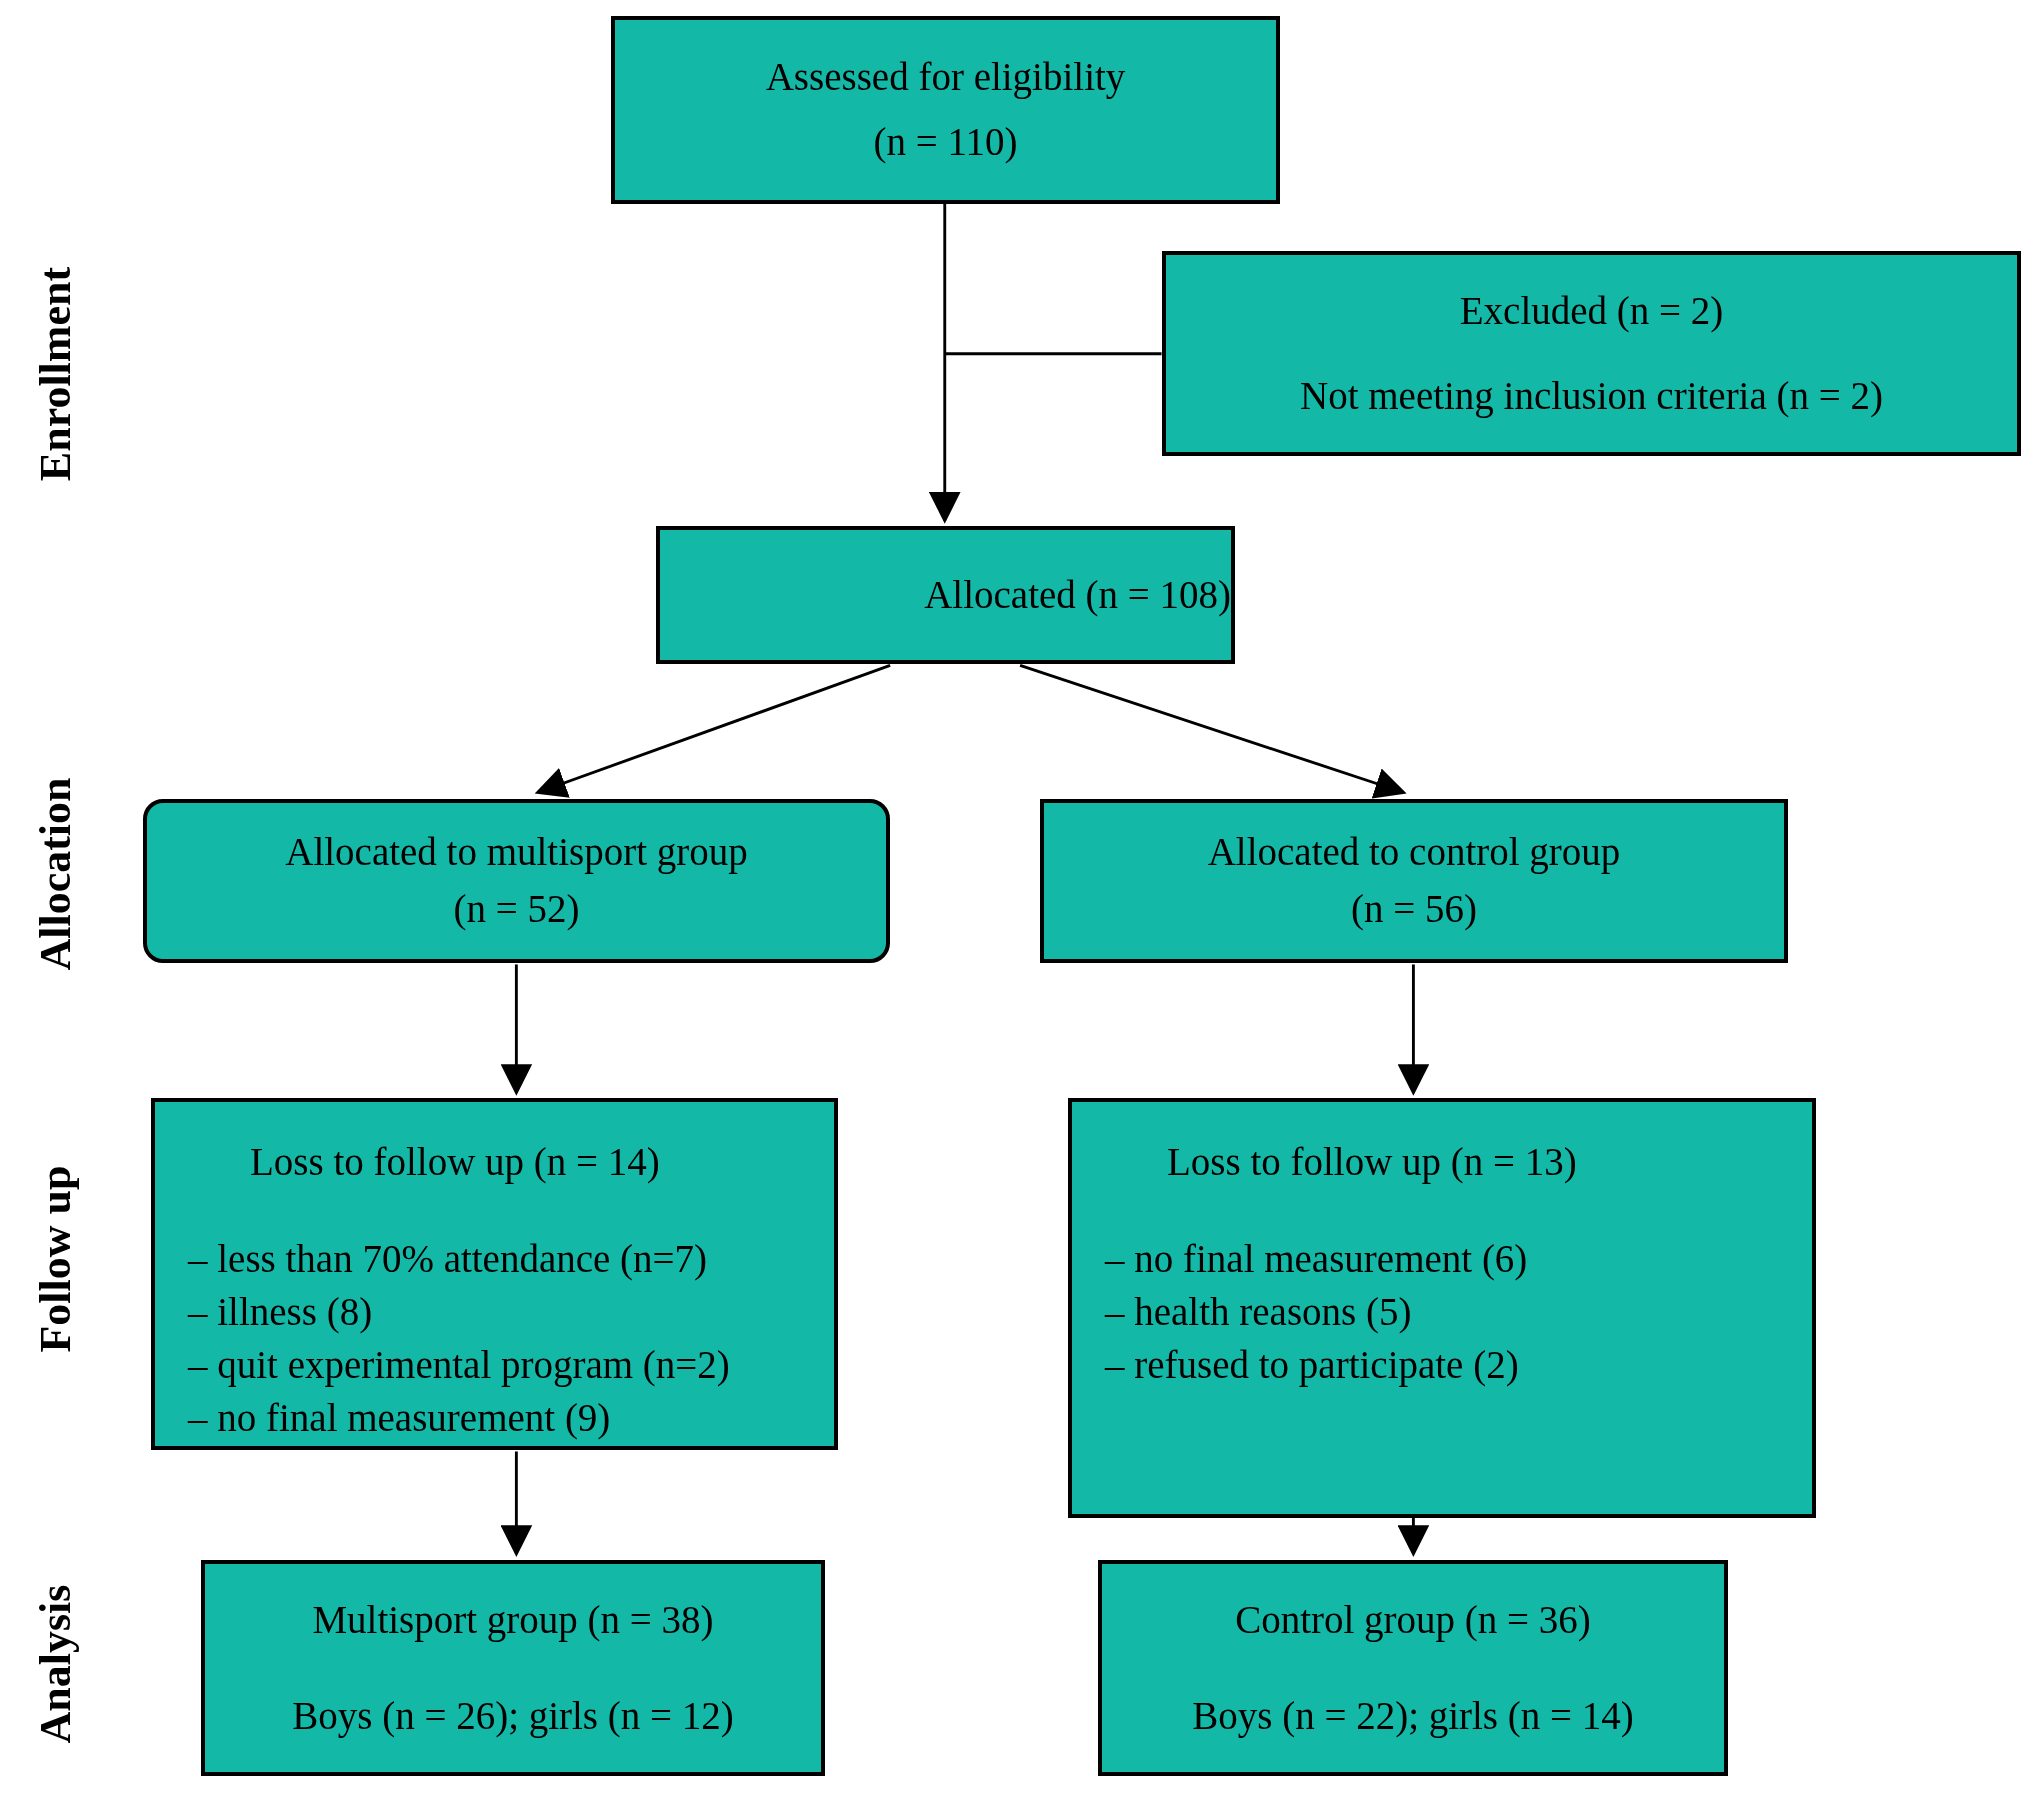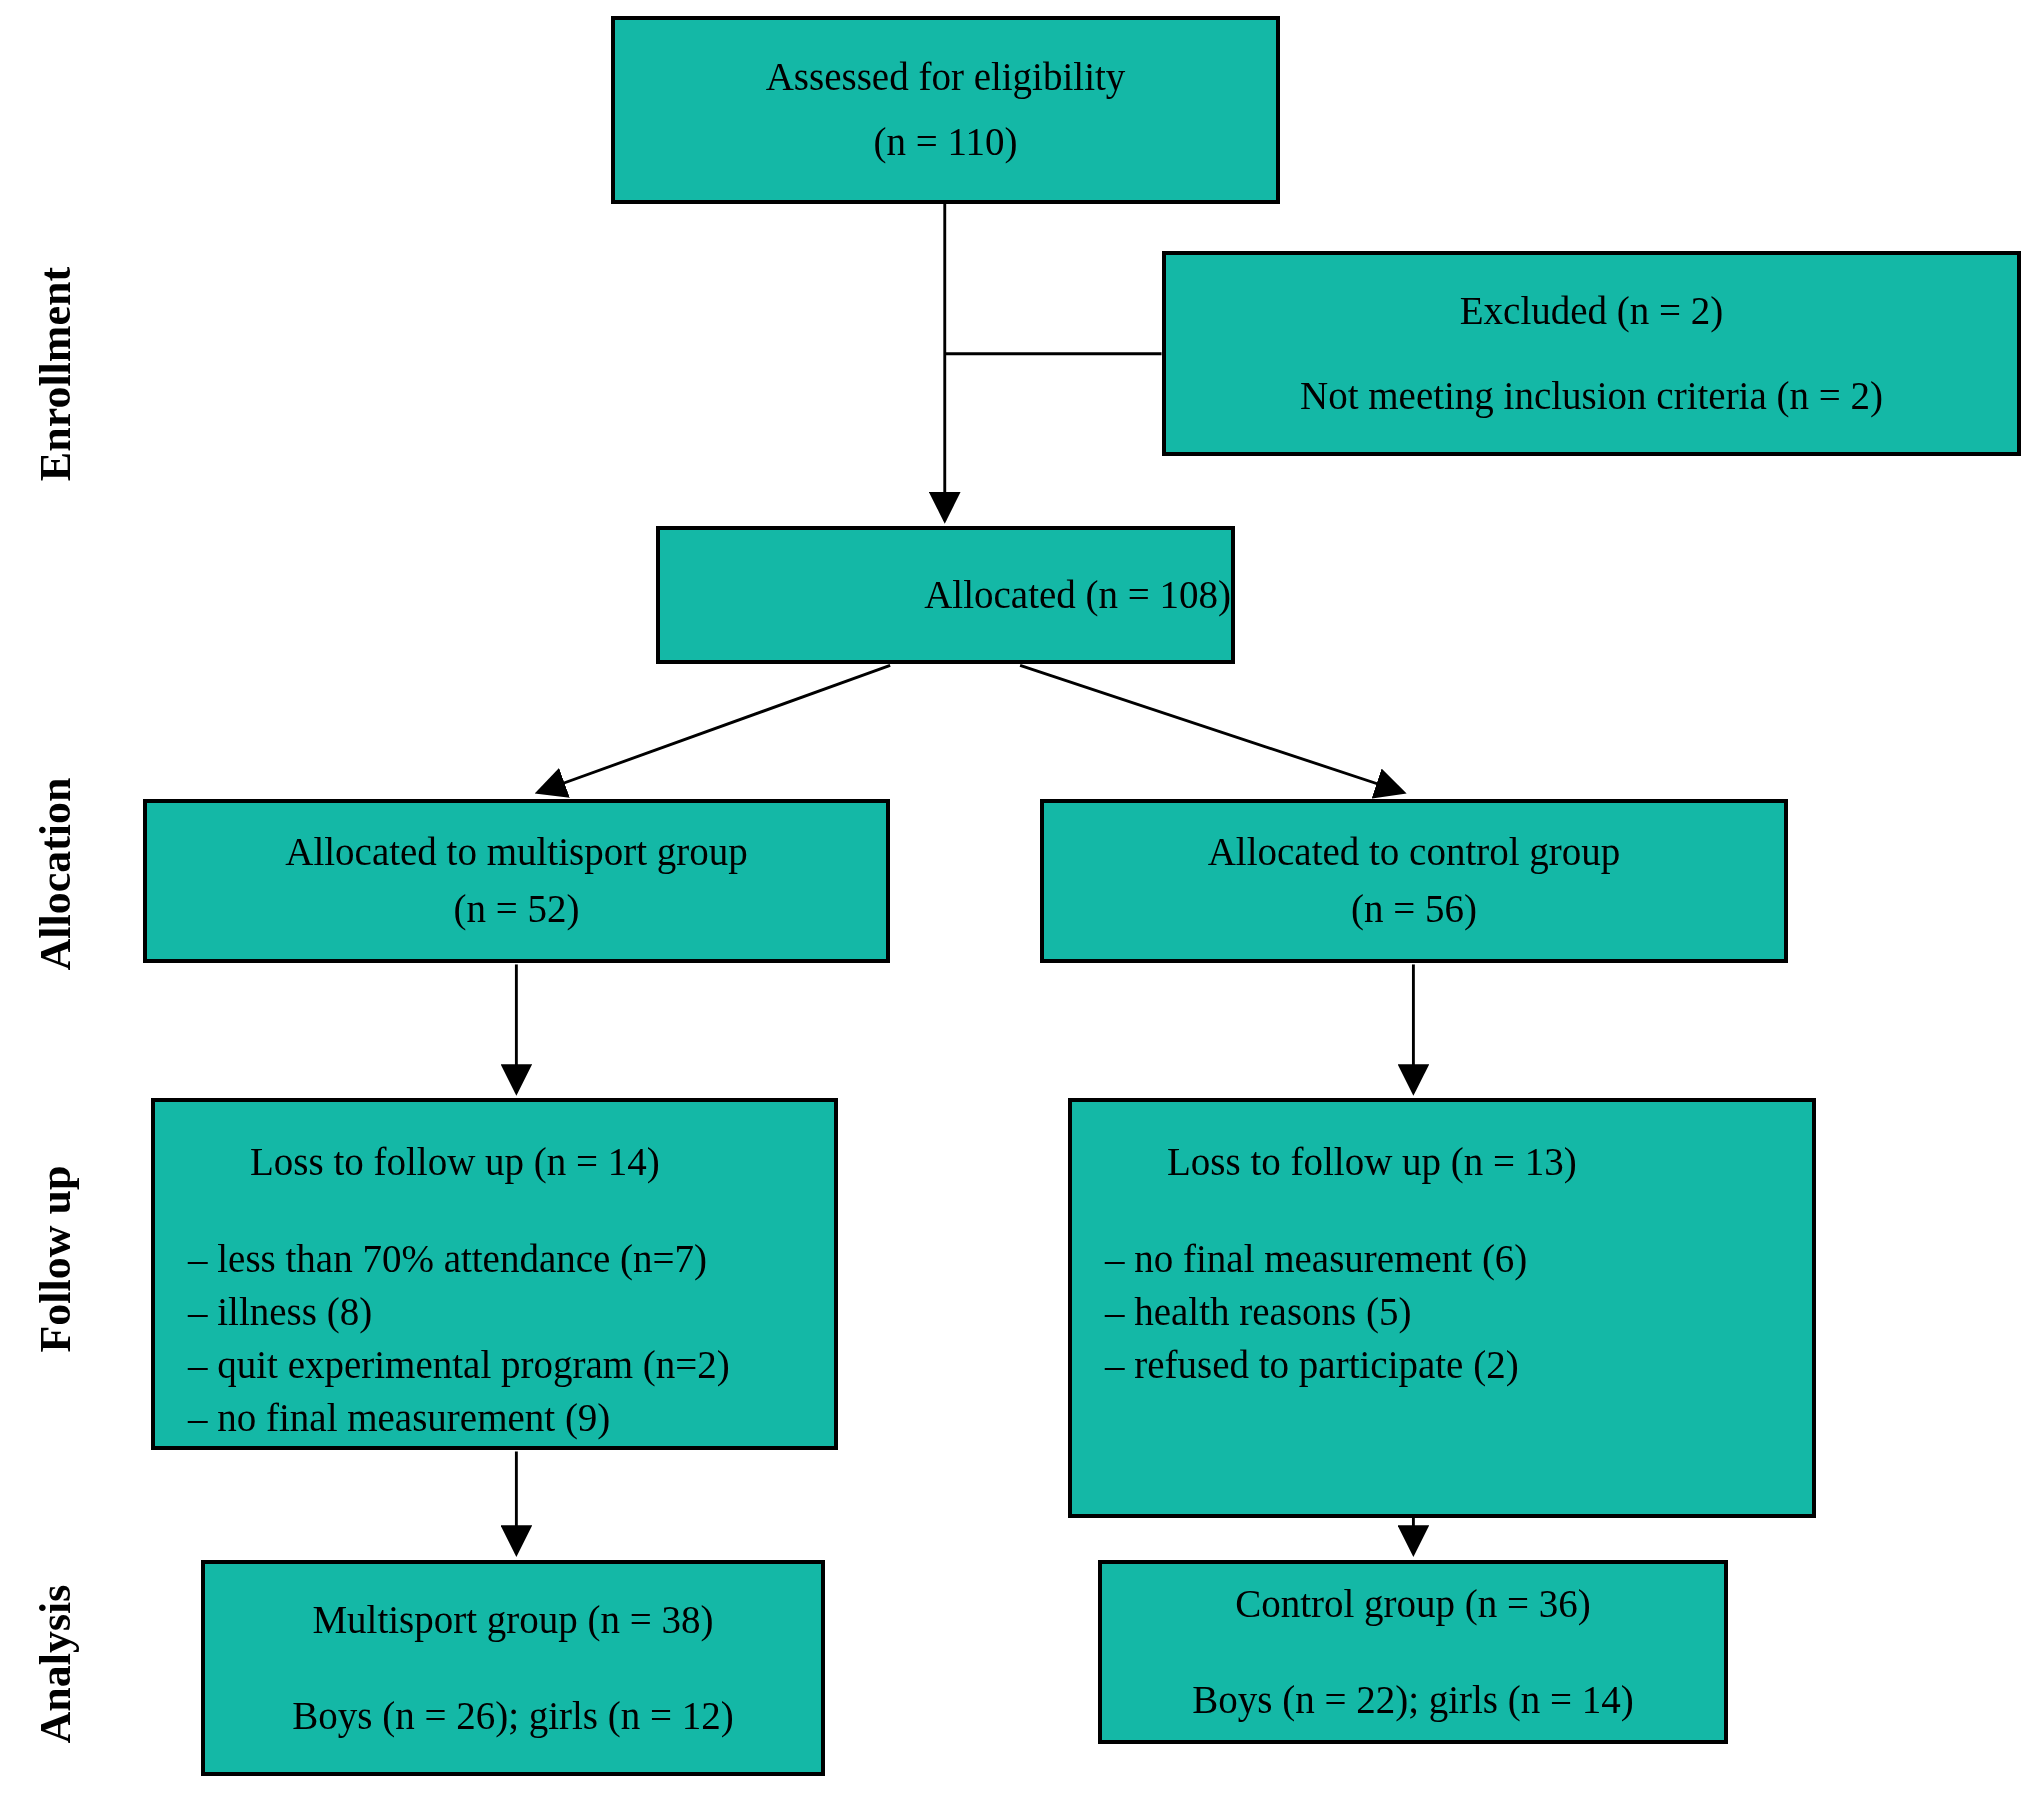--- a/index.html
+++ b/index.html
@@ -33,26 +33,26 @@
   .center-box {
     display: flex;
     flex-direction: column;
     align-items: center;
     justify-content: center;
     text-align: center;
   }
   #box-assessed            { left: 611px; top: 15.5px;   width: 669px; height: 188px; gap: 16px; }
   #box-excluded            { left: 1162px; top: 251px;  width: 859px; height: 205px; gap: 36px; }
   #box-allocated           { left: 656px; top: 526px;  width: 579px; height: 138px; align-items: flex-end; }
-  #box-alloc-multisport    { left: 143px;  top: 799px; width: 747px; height: 164px; gap: 8px; }
+  #box-alloc-multisport    { left: 143px;  top: 799px; width: 747px; height: 164px; gap: 8px; border-radius: 20px; }
   #box-alloc-control       { left: 1040px; top: 799px; width: 748px; height: 164px; gap: 8px; align-items: center; }
   #box-followup-multisport { left: 151px;  top: 1098px; width: 687px; height: 352px; }
   #box-followup-control    { left: 1040px; top: 1098px; width: 748px; height: 420px; margin-left: 28px; }
   #box-analysis-multisport { left: 201px;  top: 1560px; width: 624px; height: 216px; gap: 47px; }
-  #box-analysis-control    { left: 1098px; top: 1560px; width: 630px; height: 184px; gap: 47px; }
+  #box-analysis-control    { left: 1098px; top: 1560px; width: 630px; height: 216px; gap: 47px; }
   .fu-box { padding-top: 36px; }
   .fu-title { margin-left: 95px; margin-bottom: 45px; }
   .fu-item  { margin-left: 33px; line-height: 53px; white-space: nowrap; }
   .stage-label {
     position: absolute;
     font-weight: bold;
     font-size: 44px;
     white-space: nowrap;
     transform: translate(-50%, -50%) rotate(-90deg);
   }

